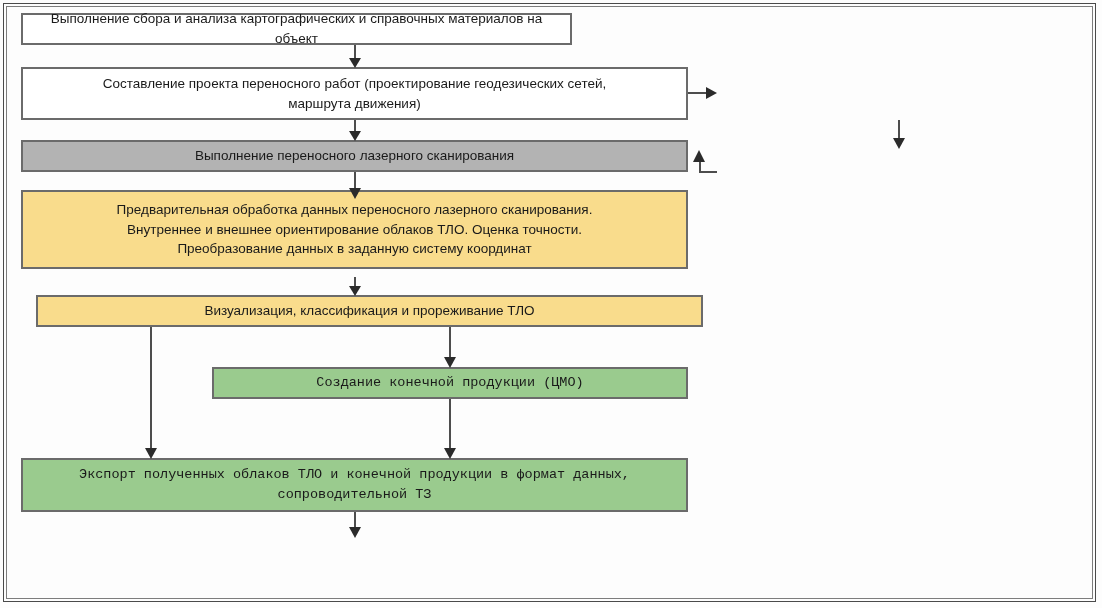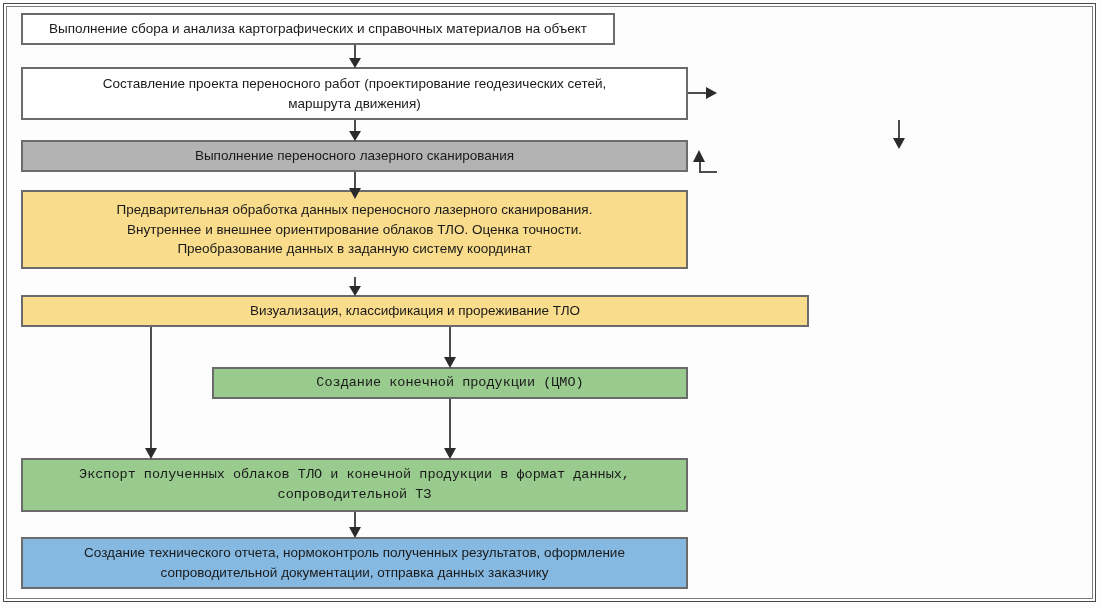--- a/index.html
+++ b/index.html
@@ -75,58 +75,54 @@
   }
 </style>
 </head>
 <body>
 
 <div id="page">
 
   <div id="outer-frame"></div>
   <div id="inner-frame"></div>
 
-  <div class="node fill-white" style="left:21px; top:13px; width:594px; height:32px;">
+  <div class="node fill-white" style="left:21px; top:13px; width:551px; height:32px;">
     <span class="node-text">Выполнение сбора и анализа картографических и справочных материалов на объект</span>
   </div>
 
   <div class="node fill-white" style="left:21px; top:67px; width:667px; height:53px;">
     <span class="node-text">Составление проекта переносного работ (проектирование геодезических сетей,
 маршрута движения)</span>
   </div>
 
 
   <div class="node fill-gray" style="left:21px; top:140px; width:667px; height:32px;">
     <span class="node-text">Выполнение переносного лазерного сканирования</span>
   </div>
 
 
   <div class="node fill-yellow" style="left:21px; top:190px; width:667px; height:79px;">
     <span class="node-text">Предварительная обработка данных переносного лазерного сканирования.
 Внутреннее и внешнее ориентирование облаков ТЛО. Оценка точности.
 Преобразование данных в заданную систему координат</span>
   </div>
 
-  <div class="node fill-yellow" style="left:21px; top:295px; width:788px; height:32px;">
+  <div class="node fill-yellow" style="left:36px; top:295px; width:667px; height:32px;">
     <span class="node-text">Визуализация, классификация и прореживание ТЛО</span>
   </div>
 
   <div class="node fill-green" style="left:212px; top:367px; width:476px; height:32px;">
     <span class="node-text">Создание конечной продукции (ЦМО)</span>
   </div>
 
   <div class="node fill-green" style="left:21px; top:458px; width:667px; height:54px;">
     <span class="node-text">Экспорт полученных облаков ТЛО и конечной продукции в формат данных,
 сопроводительной ТЗ</span>
   </div>
 
-  <div class="node fill-blue" style="left:21px; top:537px; width:667px; height:52px;">
-    <span class="node-text">Создание технического отчета, нормоконтроль полученных результатов, оформление
-сопроводительной документации, отправка данных заказчику</span>
-  </div>
 
   <svg class="conn" style="left:0; top:0;" width="1102" height="608">
 
     <line x1="355" y1="45" x2="355" y2="59"></line>
     <polygon points="349,58 361,58 355,68"></polygon>
 
     <line x1="688" y1="93" x2="707" y2="93"></line>
     <polygon points="706,87 706,99 717,93"></polygon>
 
     <line x1="355" y1="120" x2="355" y2="132"></line>

